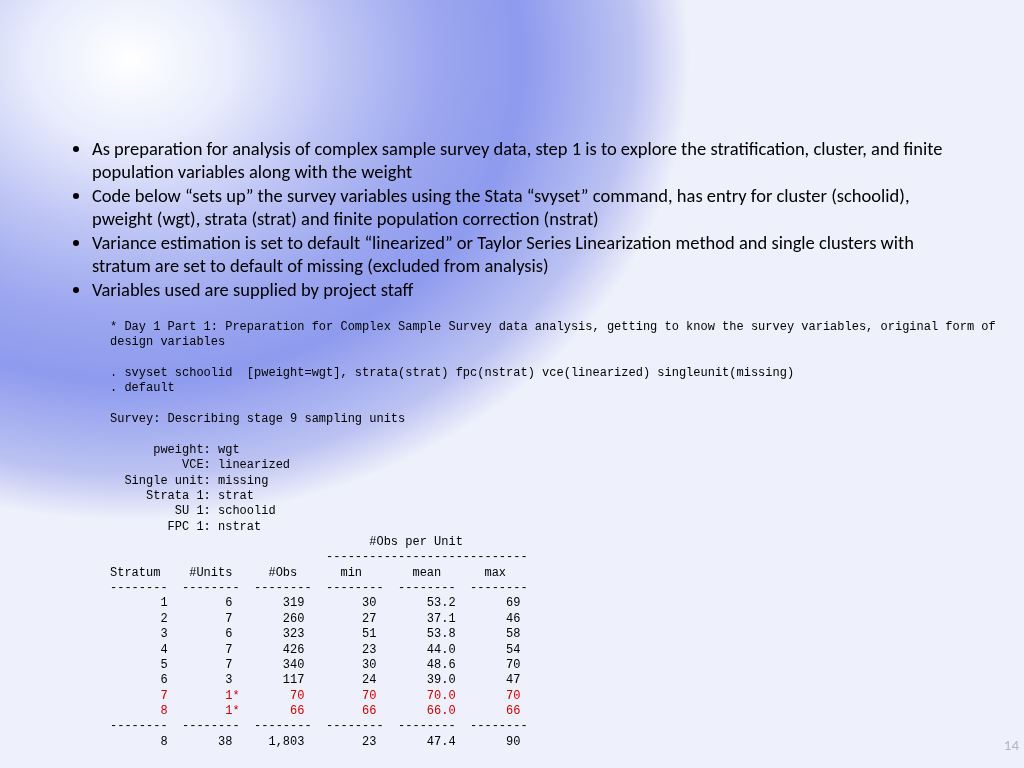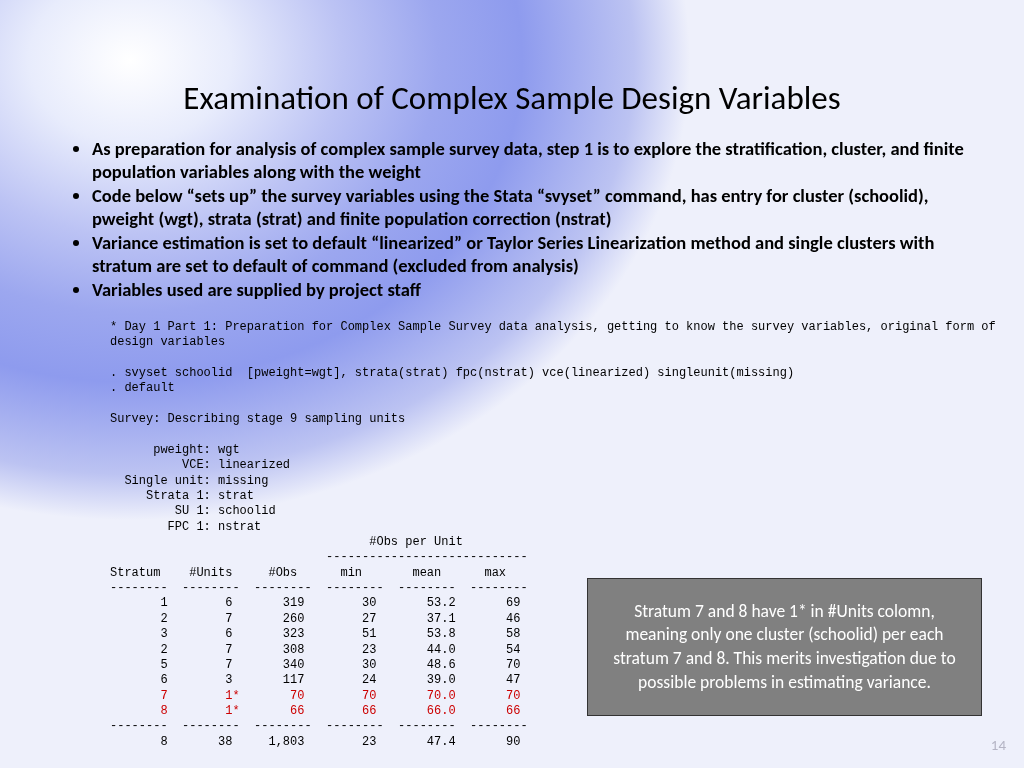--- a/index.html
+++ b/index.html
@@ -42,21 +42,20 @@
     font-size: 18.5px;
     line-height: 1.22;
     color: #000;
   }
   .bullets ul {
     margin: 0;
     padding-left: 26px;
   }
   .bullets li {
     margin-bottom: 2px;
-    font-weight: bold;
   }
   .code-block {
     position: absolute;
     top: 320px;
     left: 110px;
     width: 830px;
     font-family: "Courier New", monospace;
     font-size: 12px;
     line-height: 1.28;
     color: #000;
@@ -76,38 +75,37 @@
     line-height: 1.35;
     display: flex;
     align-items: center;
     justify-content: center;
     text-align: center;
     padding: 10px 18px;
     box-sizing: border-box;
   }
   .page-num {
     position: absolute;
-    right: 18px;
+    right: 5px;
     bottom: 14px;
     font-size: 15px;
     color: #b5b5c5;
   }
 </style>
 </head>
 <body>
 
 <div class="slide">
 
-  <div class="title">Examination of Complex Sample Design Variables</div>
 
   <div class="bullets">
     <ul>
       <li>As preparation for analysis of complex sample survey data, step 1 is to explore the stratification, cluster, and finite population variables along with the weight</li>
       <li>Code below “sets up” the survey variables using the Stata “svyset” command, has entry for cluster (schoolid), pweight (wgt), strata (strat) and finite population correction (nstrat)</li>
-      <li>Variance estimation is set to default “linearized” or Taylor Series Linearization method and single clusters with stratum are set to default of command (excluded from analysis)</li>
+      <li>Variance estimation is set to default “linearized” or Taylor Series Linearization method and single clusters with stratum are set to default of missing (excluded from analysis)</li>
       <li>Variables used are supplied by project staff</li>
     </ul>
   </div>
 
   <div class="code-block"><span>* Day 1 Part 1: Preparation for Complex Sample Survey data analysis, getting to know the survey variables, original form of
 design variables</span>
 
 <span>. svyset schoolid  [pweight=wgt], strata(strat) fpc(nstrat) vce(linearized) singleunit(missing)</span>
 <span>. default</span>
 
@@ -119,27 +117,24 @@
      Strata 1: strat
          SU 1: schoolid
         FPC 1: nstrat</span>
 <span>                                    #Obs per Unit
                               ----------------------------</span>
 <span>Stratum    #Units     #Obs      min       mean      max</span>
 <span>--------  --------  --------  --------  --------  --------</span>
 <span>       1        6       319        30       53.2       69</span>
 <span>       2        7       260        27       37.1       46</span>
 <span>       3        6       323        51       53.8       58</span>
-<span>       2        7       308        23       44.0       54</span>
+<span>       4        7       426        23       44.0       54</span>
 <span>       5        7       340        30       48.6       70</span>
 <span>       6        3       117        24       39.0       47</span>
 <span class="red">       7        1*       70        70       70.0       70</span>
 <span class="red">       8        1*       66        66       66.0       66</span>
 <span>--------  --------  --------  --------  --------  --------</span>
 <span>       8       38     1,803        23       47.4       90</span></div>
 
-  <div class="callout">
-    <span>Stratum 7 and 8 have 1* in #Units colomn, meaning only one cluster (schoolid) per each stratum 7 and 8.  This merits investigation due to possible problems in estimating variance.</span>
-  </div>
 
   <div class="page-num">14</div>
 
 </div>
 
 </body></html>

